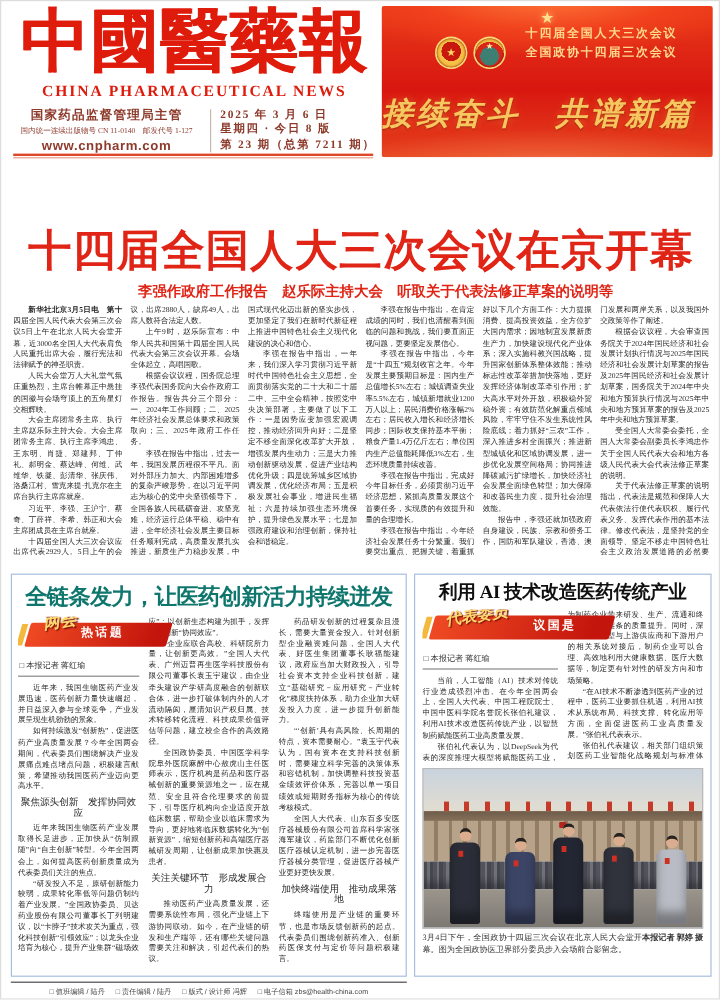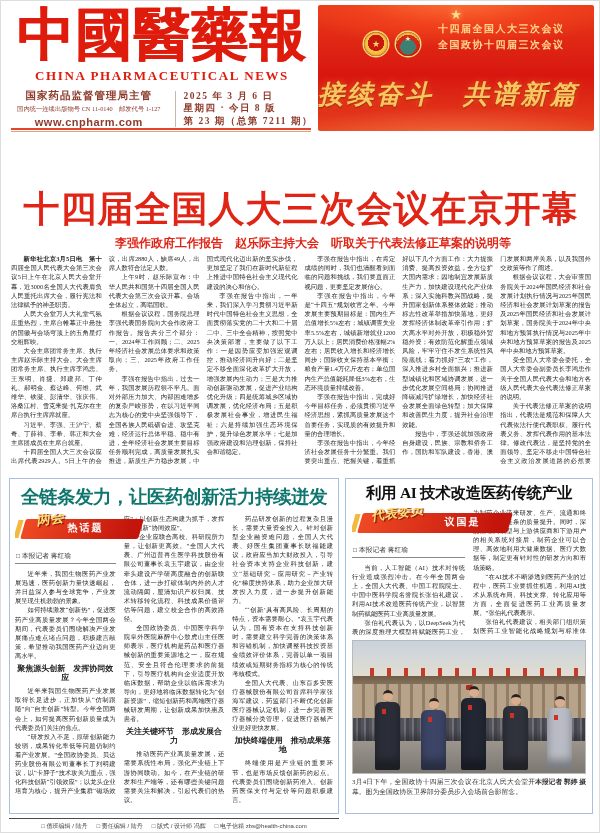--- a/index.html
+++ b/index.html
@@ -75,21 +75,21 @@
   .box-feature{ left:8px;  width:330px; padding:3px 5px; }
   .box-ai{ left:344px; width:248px; padding:3px 6px; }
   .feature-headline{ font-size:18.5px; font-weight:900; text-align:center; color:#0f766e;
     letter-spacing:-.5px; white-space:nowrap; margin-top:2px; }
   .feature-cols{
     margin-top:5px; height:296px; overflow:hidden;
     column-count:3; column-gap:8px; column-fill:auto;
     font-size:6.3px; line-height:9.1px; text-align:justify; color:#262626;
   }
   .feature-cols p, .ai-cols p{ text-indent:2em; }
-  .col-subhead{ font-weight:bold; font-size:8px; text-align:center; margin:4px 0;
+  .col-subhead{ font-weight:normal; font-size:8px; text-align:center; margin:4px 0;
     font-family:"Liberation Sans",sans-serif; break-inside:avoid; text-indent:0 !important; }
   
   .ribbon-wrap{ break-inside:avoid; margin:2px 0 8px 4px; height:26px; position:relative; }
   .ribbon{ position:absolute; left:4px; top:3px; height:20px; background:linear-gradient(95deg,#ef4a24 0%, #c4150c 90%);
     transform:skewX(-16deg); border-radius:2px; }
   .ribbon::before{ content:''; position:absolute; left:-7px; top:1px; bottom:1px; width:5px; background:var(--ribbon_gold,#f2b93c); }
   .ribbon-script{ position:absolute; top:-5px; transform:skewX(16deg) rotate(-8deg);
     font-weight:900; font-style:italic; color:#ffd86e; text-shadow:1px 1px 1px #7a1208; white-space:nowrap; }
   .ribbon-label{ position:absolute; top:4px; transform:skewX(16deg); color:#fff; font-weight:bold;
     font-size:10px; letter-spacing:2px; font-family:"Liberation Sans",sans-serif; white-space:nowrap; }

